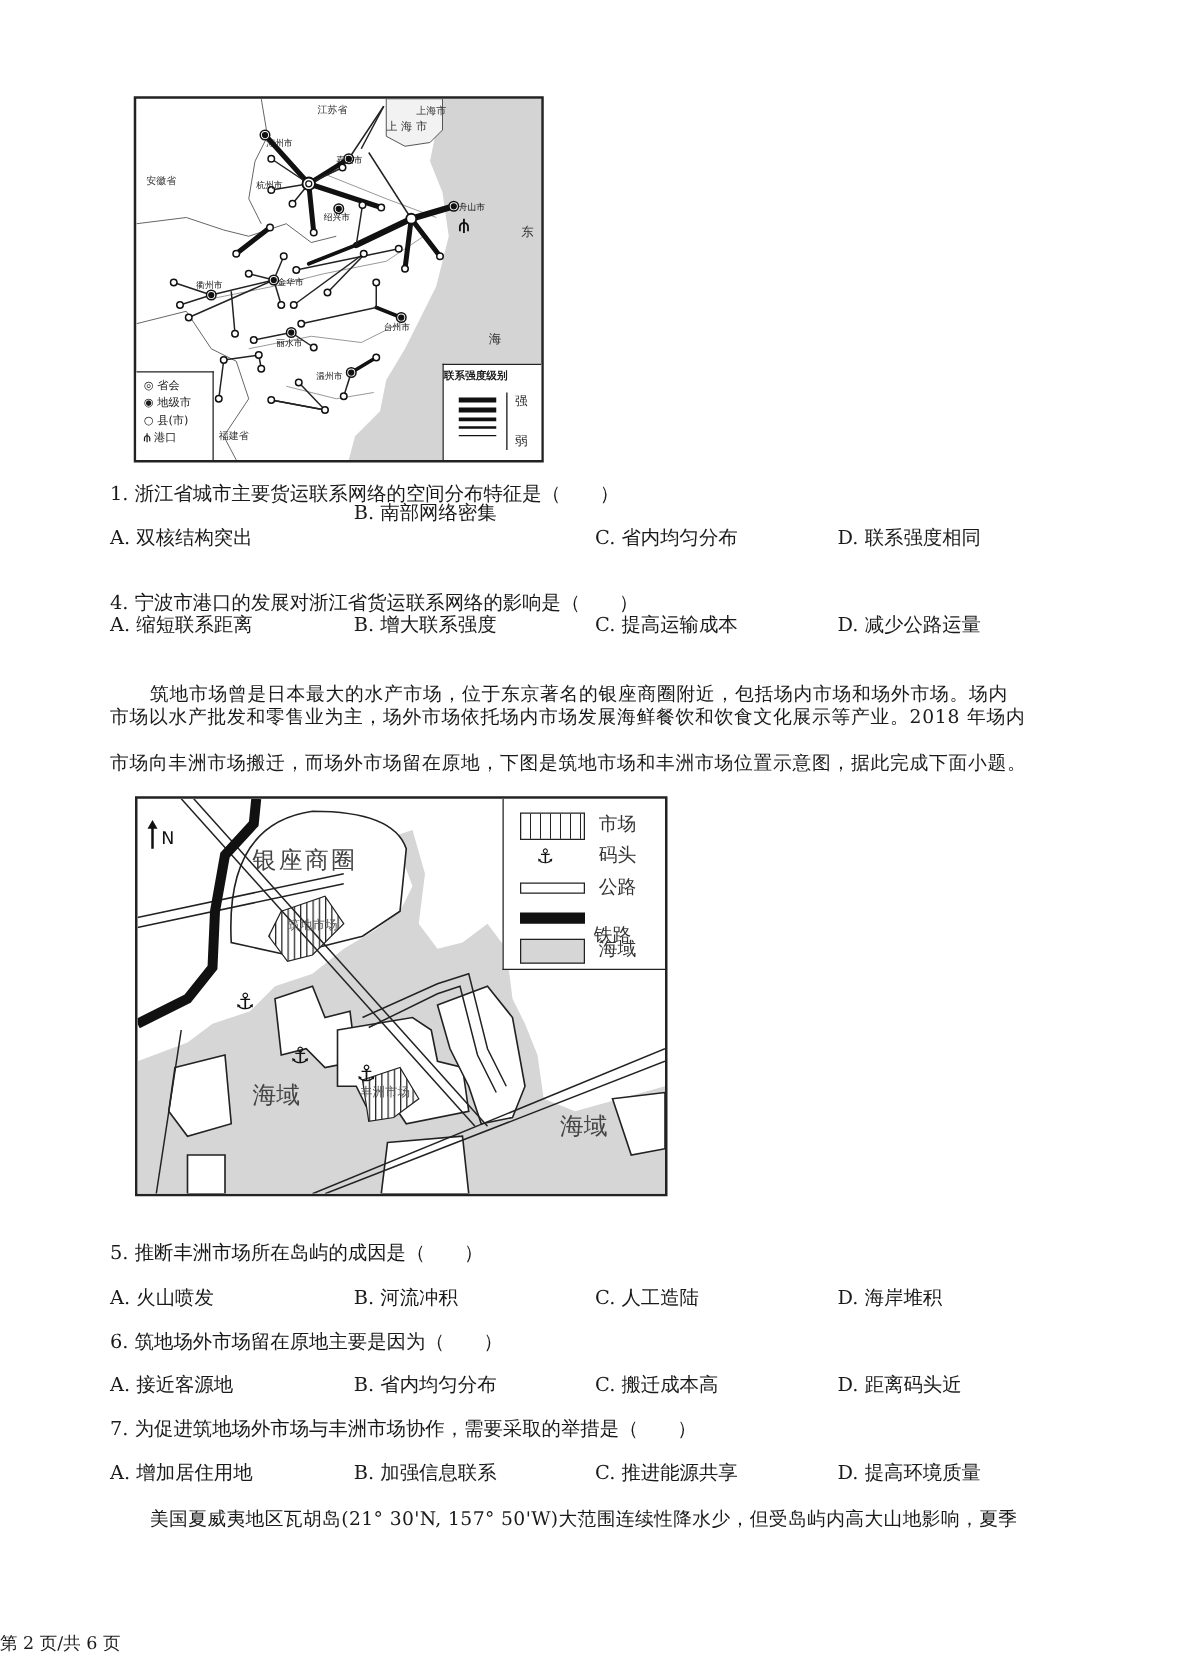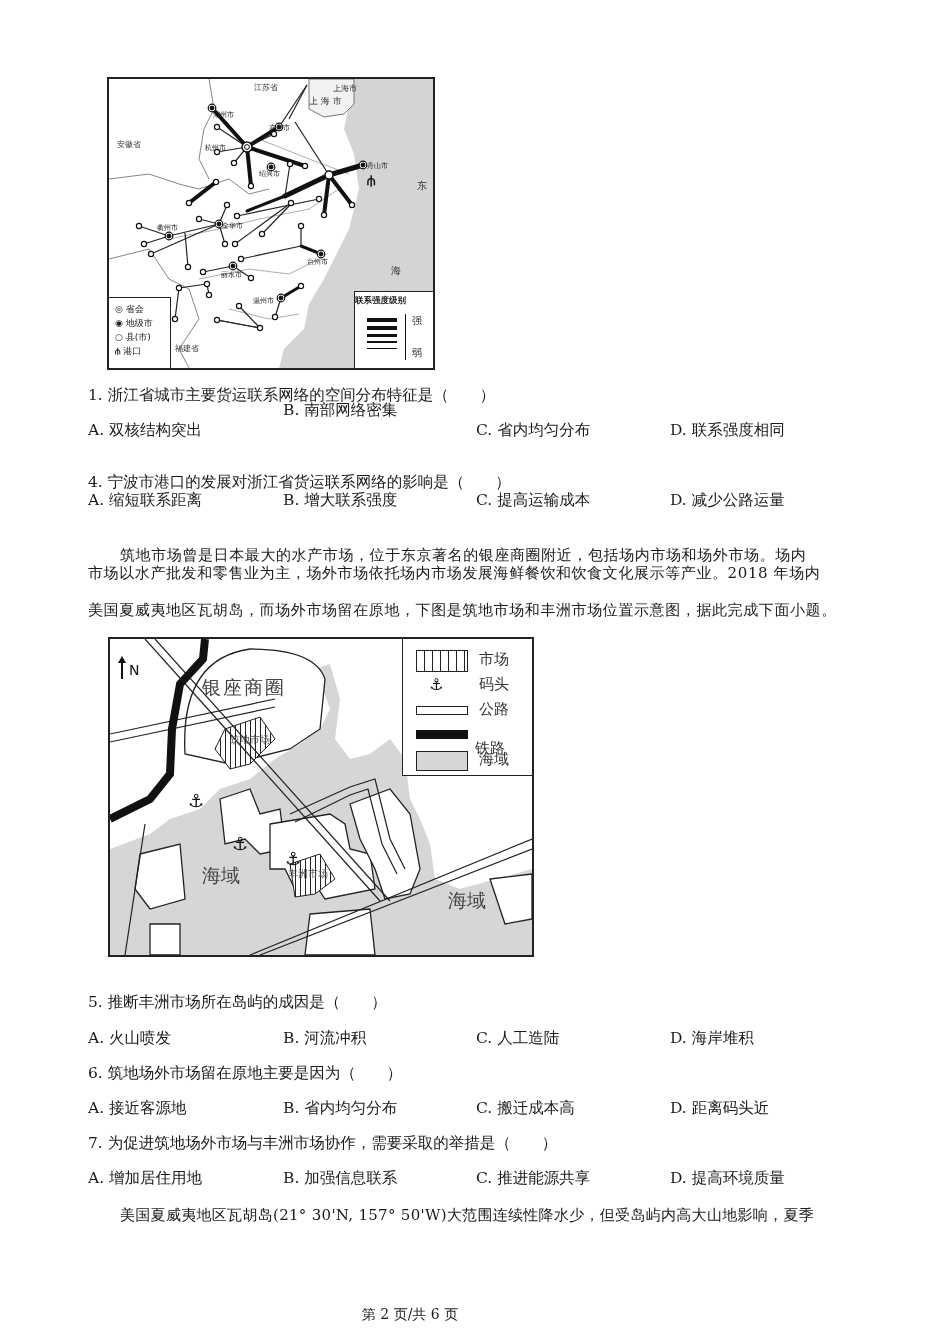--- a/index.html
+++ b/index.html
@@ -3,21 +3,21 @@
 <meta charset="utf-8">
 <style>
   html, body { margin: 0; padding: 0; background: #ffffff; }
   body { width: 950px; height: 1344px; position: relative; overflow: hidden;
          font-family: "DejaVu Serif", "Liberation Serif", serif; color: #1a1a1a; }
   .abs { position: absolute; }
   .q-line { position: absolute; left: 88px; font-size: 15.5px; white-space: nowrap; line-height: 20px; }
   .opt { position: absolute; font-size: 15.5px; white-space: nowrap; line-height: 20px; }
   .para { position: absolute; left: 88px; width: 790px; font-size: 15px; line-height: 20px; white-space: nowrap; letter-spacing: 0.6px; }
   .map-box { position: absolute; border: 2px solid #222; background: #fff; overflow: hidden; }
-  .footer { position: absolute; left: 0; width: 820px; top: 1306px; text-align: center; font-size: 14px; }
+  .footer { position: absolute; left: 0; width: 820px; top: 1306px; font-size: 14px; }
   svg text { font-family: "DejaVu Sans", "Liberation Sans", sans-serif; }
 </style>
 </head>
 <body>
 
 <div class="map-box" style="left:107px; top:77px; width:324px; height:289px;">
   <svg width="324" height="289" viewBox="0 0 324 289">
 
     <path d="M230 0 L324 0 L324 289 L170 289 L175 270 L195 250 L200 225 L215 200 L225 180 L240 150 L250 110 L245 75 L235 50 L240 25 Z" fill="#d4d4d4"></path>
 
@@ -194,21 +194,21 @@
 <div class="opt" style="left:670px; top:420px;text-align:right;">D. 联系强度相同</div>
 
 <div class="q-line" style="top:472px;">4. 宁波市港口的发展对浙江省货运联系网络的影响是（　　）</div>
 <div class="opt" style="left:88px; top:490px;">A. 缩短联系距离</div>
 <div class="opt" style="left:283px; top:490px;">B. 增大联系强度</div>
 <div class="opt" style="left:476px; top:490px;">C. 提高运输成本</div>
 <div class="opt" style="left:670px; top:490px;">D. 减少公路运量</div>
 
 <div class="para" style="top:525px; padding-left:32px;margin-top:20px;">筑地市场曾是日本最大的水产市场，位于东京著名的银座商圈附近，包括场内市场和场外市场。场内</div>
 <div class="para" style="top:563px;">市场以水产批发和零售业为主，场外市场依托场内市场发展海鲜餐饮和饮食文化展示等产业。2018 年场内</div>
-<div class="para" style="top:600px;">美国夏威夷地区瓦胡岛，而场外市场留在原地，下图是筑地市场和丰洲市场位置示意图，据此完成下面小题。</div>
+<div class="para" style="top:600px;">市场向丰洲市场搬迁，而场外市场留在原地，下图是筑地市场和丰洲市场位置示意图，据此完成下面小题。</div>
 
 <div class="map-box" style="left:108px; top:637px; width:422px; height:316px;">
   <svg width="422" height="316" viewBox="0 0 422 316">
 
     <path d="M0 210 L40 195 L60 180 L90 170 L110 150 L140 140 L165 120 L190 105 L210 90 L220 70 L205 30 L220 25 L230 60 L225 100 L240 120 L260 115 L280 100 L295 120 L300 160 L310 180 L320 205 L325 240 L350 250 L422 230 L422 316 L0 316 Z" fill="#d6d6d6"></path>
 
     <path d="M110 160 L140 150 L150 175 L170 170 L175 210 L150 215 L135 200 L115 205 Z" fill="#fff" stroke="#222" stroke-width="1.3"></path>
     <path d="M160 185 L190 180 L220 175 L235 185 L240 210 L260 215 L265 250 L215 260 L205 245 L185 250 L175 230 L160 230 Z" fill="#fff" stroke="#222" stroke-width="1.3"></path>
     <path d="M240 165 L280 150 L300 175 L310 230 L300 255 L275 260 L265 230 L250 200 Z" fill="#fff" stroke="#222" stroke-width="1.3"></path>
     <path d="M30 215 L70 205 L75 260 L40 270 L25 250 Z" fill="#fff" stroke="#222" stroke-width="1.3"></path>

